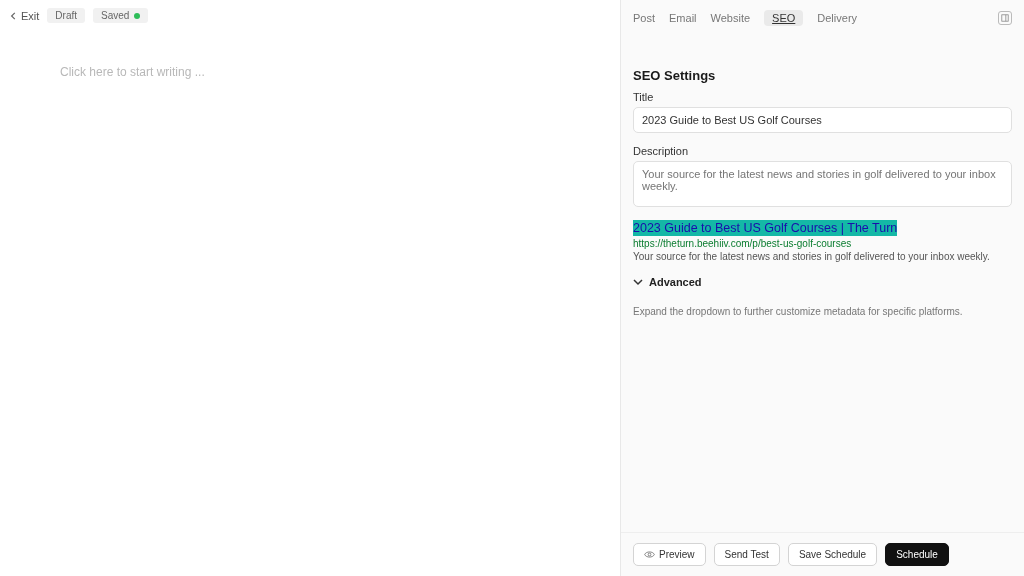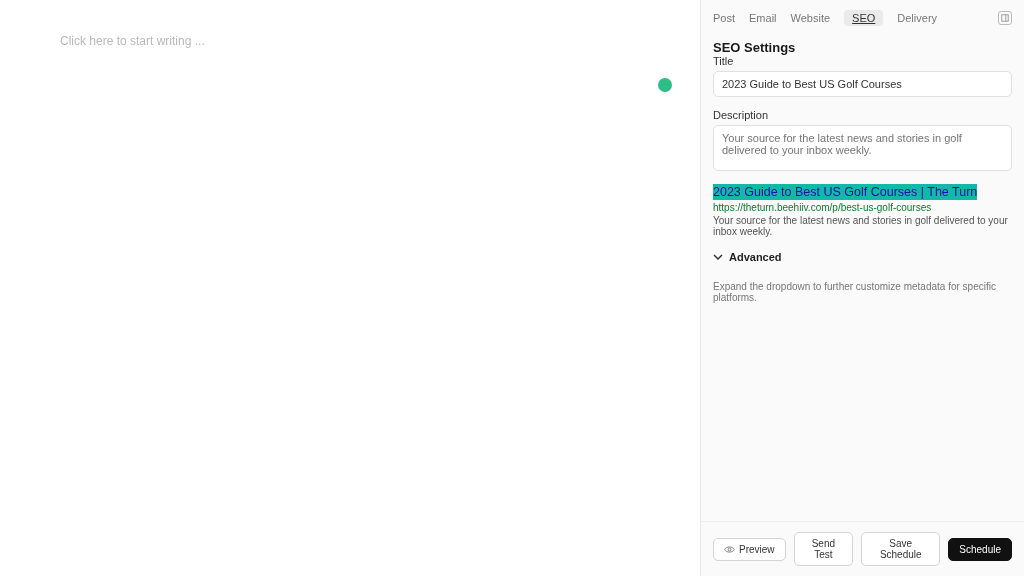--- a/index.html
+++ b/index.html
@@ -12,29 +12,29 @@
   .exit-link svg { width: 8px; height: 8px; }
   .pill { background: #f1f1f1; color: #666; padding: 2px 8px; border-radius: 3px; font-size: 10px; }
   .pill.saved { display: flex; align-items: center; gap: 5px; }
   .dot { width: 6px; height: 6px; border-radius: 50%; background: #2ebd59; display: inline-block; }
 
   .editor-body { position: relative; padding: 34px 60px 0 60px; }
   .editor-placeholder { color: #b8b8b8; font-size: 12px; }
   .avatar-dot { position: absolute; right: 12px; top: 78px; width: 14px; height: 14px; border-radius: 50%; background: #2ebd85; }
 
   
-  .side-panel { position: absolute; right: 0; top: 0; width: 324px; bottom: 0; border-left: 1px solid #e8e8e8; background: #fafafa; display: flex; flex-direction: column; }
+  .side-panel { position: absolute; right: 0; top: 0; width: 404px; bottom: 0; border-left: 1px solid #e8e8e8; background: #fafafa; display: flex; flex-direction: column; gap: 28px; }
   .tabs { display: flex; align-items: center; gap: 14px; padding: 10px 12px; color: #777; position: relative; }
   .tab { cursor: pointer; font-size: 11px; }
   .tab.active { background: #eaeaea; color: #333; padding: 2px 8px; border-radius: 4px; text-decoration: underline; }
   .expand-icon { margin-left: auto; width: 14px; height: 14px; border: 1px solid #bbb; border-radius: 3px; display: flex; align-items: center; justify-content: center; cursor: pointer; }
   .expand-icon svg { width: 8px; height: 8px; }
 
   .panel-body { flex: 1; overflow: auto; padding: 4px 12px 0 12px; }
-  .section-title { font-weight: 700; font-size: 13px; color: #1a1a1a; margin-bottom: 0; }
+  .section-title { font-weight: 700; font-size: 13px; color: #1a1a1a; margin-bottom: 8px; }
   .field-label { font-size: 11px; color: #333; margin-bottom: 4px; display: block; }
   .text-input, .text-area { width: 100%; border: 1px solid #e0e0e0; background: #fff; border-radius: 5px; padding: 6px 8px; font-size: 11px; color: #333; font-family: inherit; }
   .text-area { height: 46px; resize: none; color: #999; }
   .field-group { margin-bottom: 12px; }
 
   .serp-preview { margin-top: 10px; }
   .serp-title { color: #1a0dab; font-size: 12.5px; background: #14b8a6; display: inline; padding: 1px 0; }
   .serp-url { color: #0a7c2f; font-size: 10px; margin-top: 3px; }
   .serp-desc { color: #555; font-size: 10px; margin-top: 2px; }
 
@@ -47,20 +47,33 @@
   .action-bar { display: flex; align-items: center; gap: 8px; padding: 10px 12px; border-top: 1px solid #eee; background: #fafafa; }
   .btn { border: 1px solid #d4d4d4; background: #fff; border-radius: 5px; padding: 5px 10px; font-size: 10px; color: #333; cursor: pointer; display: flex; align-items: center; gap: 4px; }
   .btn.primary { background: #111; color: #fff; border-color: #111; margin-left: auto; }
   .btn.primary-alt { margin-left: 0; }
   .eye-icon svg { width: 11px; height: 11px; }
 </style>
 </head>
 <body>
 
 <div class="editor-area">
+  <div class="editor-topbar">
+    <div class="exit-link">
+      <svg viewBox="0 0 10 10">
+          <path d="M6 1 L2 5 L6 9" fill="none" stroke="#666" stroke-width="1.5"></path>
+        </svg>
+      <span>Exit</span>
+    </div>
+    <span class="pill">Draft</span>
+    <span class="pill saved">
+      <span>Saved</span>
+      <span class="dot"></span>
+    </span>
+  </div>
   <div class="editor-body">
     <div class="editor-placeholder">Click here to start writing ...</div>
   </div>
   <div class="avatar-dot"></div>
 </div>
 
 <div class="side-panel">
   <div class="tabs">
     <span class="tab">Post</span>
     <span class="tab">Email</span>

